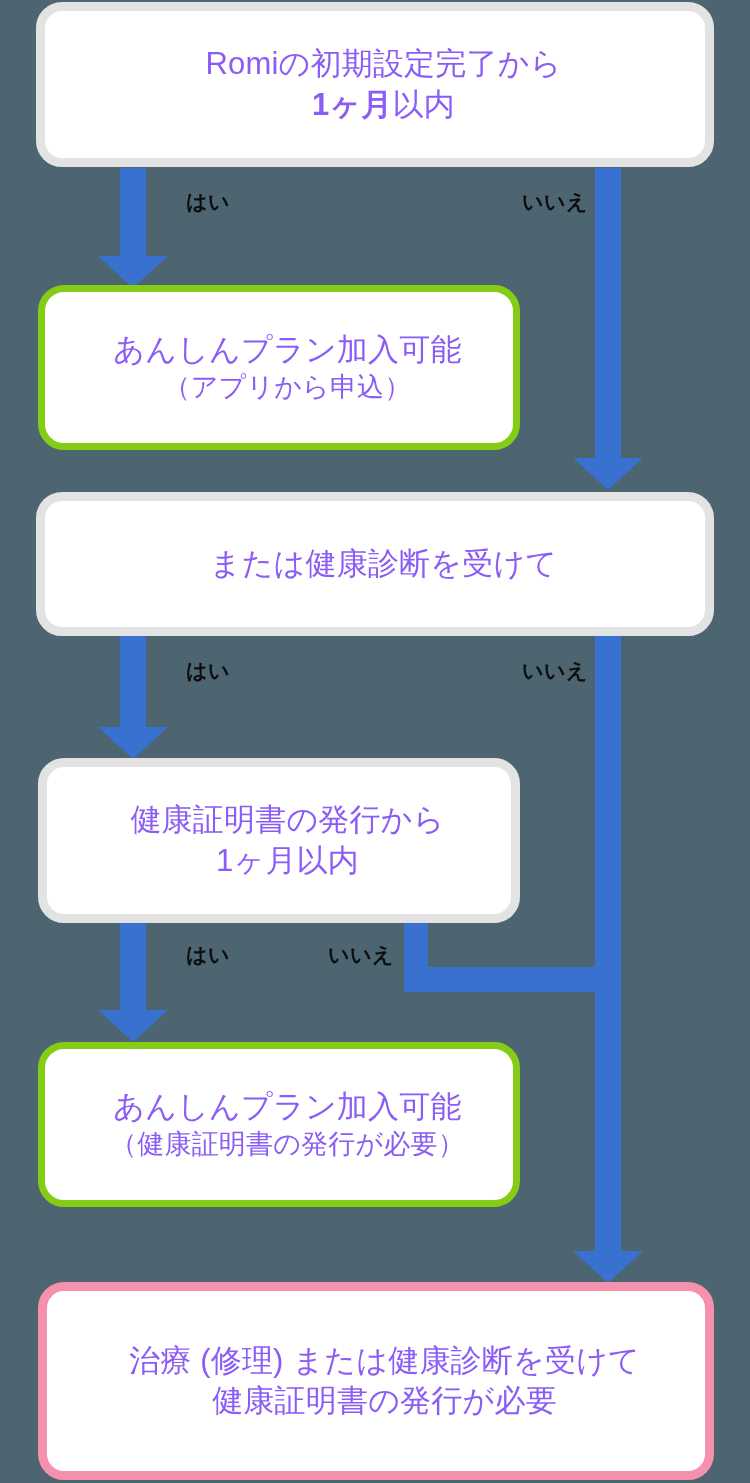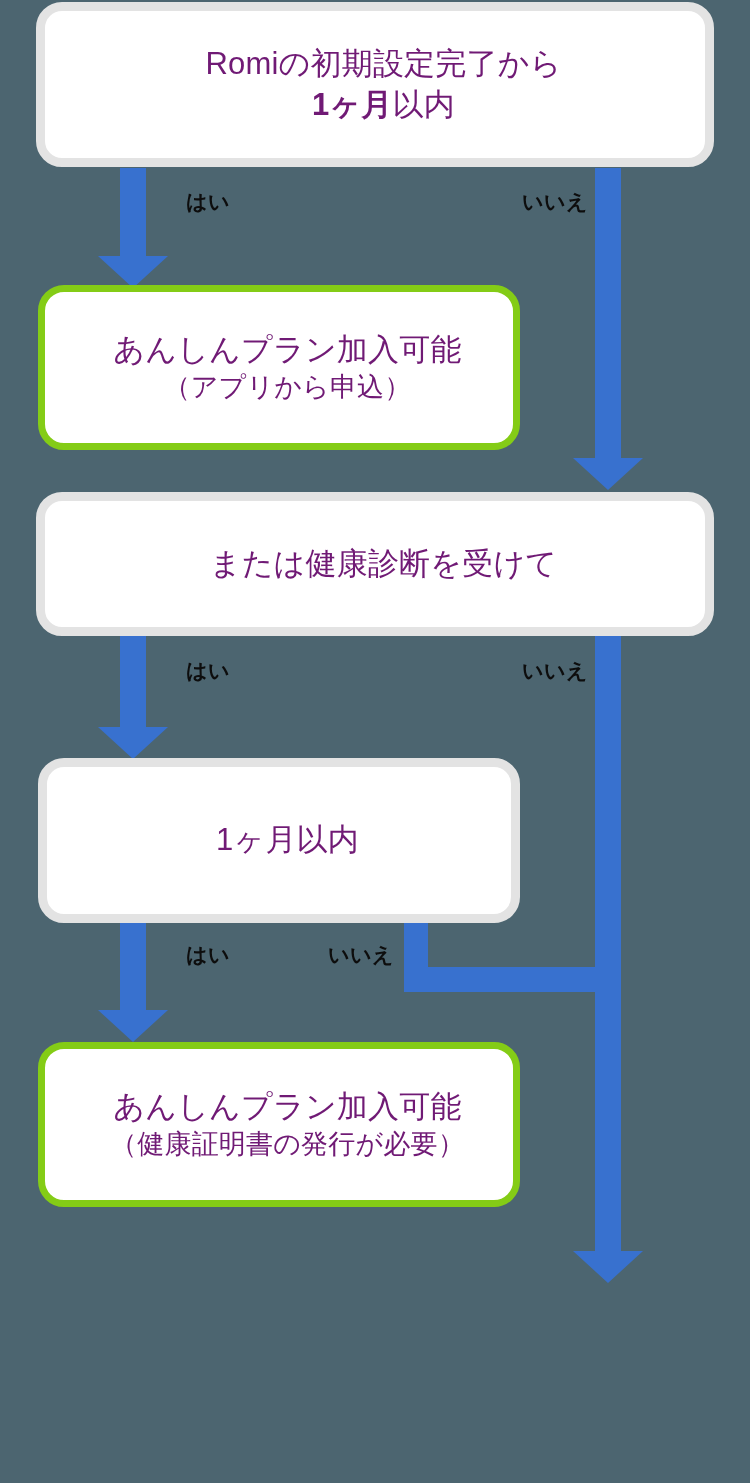--- a/index.html
+++ b/index.html
@@ -23,21 +23,21 @@
   .node {
     position: absolute;
     box-sizing: border-box;
     background: #ffffff;
     border-radius: 26px;
     display: flex;
     flex-direction: column;
     align-items: center;
     justify-content: center;
     text-align: center;
-    color: #701a75;
+    color: #8b5cf6;
     line-height: 1.30;
     z-index: 5;
     padding-left: 17px;
   }
   .node.neutral {
     border: 9px solid #e3e3e3;
   }
   .node.yellow {
     border: 7px solid #84cc16;
   }
@@ -143,22 +143,27 @@
   <div class="node yellow" style="left:38px; top:285px; width:482px; height:165px;">
     <div class="line-main">あんしんプラン加入可能</div>
     <div class="line-sub">（アプリから申込）</div>
   </div>
 
   <div class="node neutral" style="left:36px; top:492px; width:678px; height:144px;">
     <div class="line-main">または健康診断を受けて</div>
   </div>
 
   <div class="node neutral" style="left:38px; top:758px; width:482px; height:165px;">
+    <div class="line-main">健康証明書の発行から</div>
     <div class="line-main">1ヶ月以内</div>
   </div>
 
   <div class="node yellow" style="left:38px; top:1042px; width:482px; height:165px;">
     <div class="line-main">あんしんプラン加入可能</div>
     <div class="line-sub">（健康証明書の発行が必要）</div>
   </div>
 
+  <div class="node pink" style="left:38px; top:1282px; width:676px; height:198px;">
+    <div class="line-main">治療 (修理) または健康診断を受けて</div>
+    <div class="line-main">健康証明書の発行が必要</div>
+  </div>
 
 </div>
 
 </body></html>

